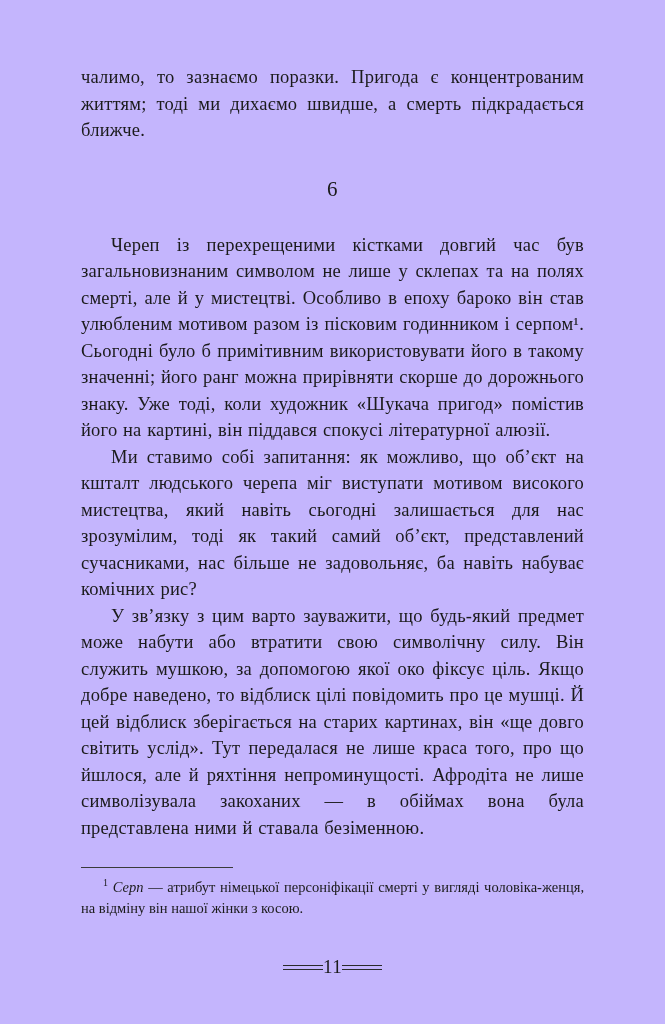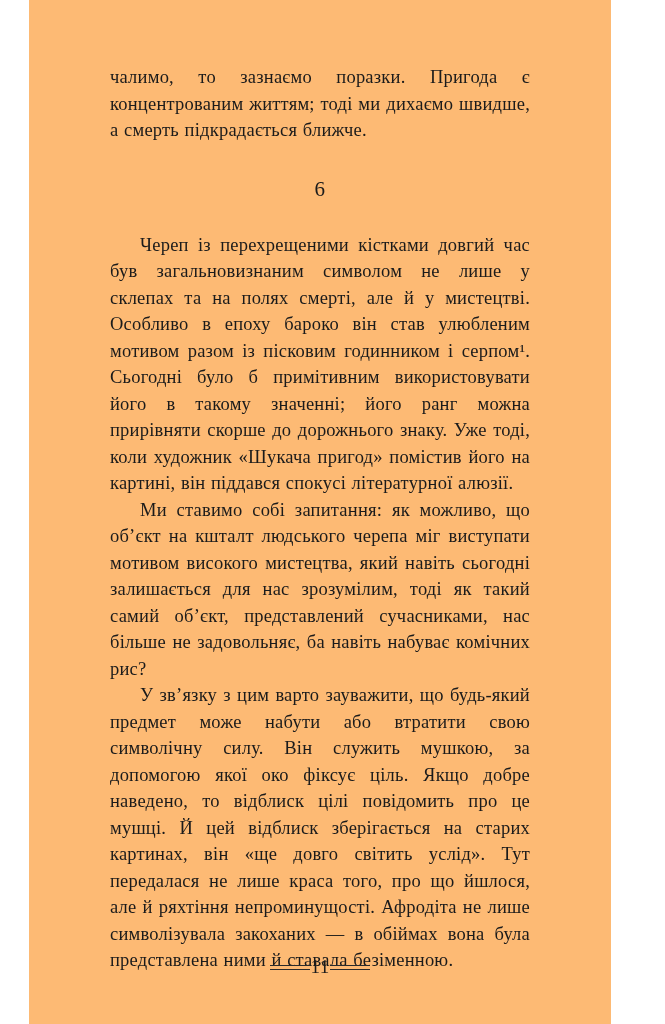--- a/index.html
+++ b/index.html
@@ -2,28 +2,27 @@
 <html lang="uk"><head>
 <meta charset="utf-8">
 <style>
   html, body {
     margin: 0;
     padding: 0;
     background: #ffffff;
   }
   .page {
     position: relative;
-    width: 582px;
+    width: 665px;
     height: 1024px;
-    background: #fdba74;
+    background: #c4b5fd;
     overflow: hidden;
     font-family: "Liberation Serif", "DejaVu Serif", serif;
     color: #1b1b1b;
     box-sizing: border-box;
-    margin-left: 29px;
   }
   .content {
     padding: 64px 81px 0 81px;
   }
   p.body {
     font-size: 18.5px;
     line-height: 26.5px;
     text-align: justify;
     margin: 0;
     text-indent: 30px;
@@ -91,20 +90,24 @@
 
     <h2 class="section">6</h2>
 
     <p class="body">Череп із перехрещеними кістками довгий час був загальновизнаним символом не лише у склепах та на полях смерті, але й у мистецтві. Особливо в епоху бароко він став улюбленим мотивом разом із пісковим годинником і серпом¹. Сьогодні було б примітивним використовувати його в такому значенні; його ранг можна прирівняти скорше до дорожнього знаку. Уже тоді, коли художник «Шукача пригод» помістив його на картині, він піддався спокусі літературної алюзії.</p>
 
     <p class="body">Ми ставимо собі запитання: як можливо, що об’єкт на кшталт людського черепа міг виступати мотивом високого мистецтва, який навіть сьогодні залишається для нас зрозумілим, тоді як такий самий об’єкт, представлений сучасниками, нас більше не задовольняє, ба навіть набуває комічних рис?</p>
 
     <p class="body">У зв’язку з цим варто зауважити, що будь-який предмет може набути або втратити свою символічну силу. Він служить мушкою, за допомогою якої око фіксує ціль. Якщо добре наведено, то відблиск цілі повідомить про це мушці. Й цей відблиск зберігається на старих картинах, він «ще довго світить услід». Тут передалася не лише краса того, про що йшлося, але й ряхтіння непроминущості. Афродіта не лише символізувала закоханих — в обіймах вона була представлена ними й ставала безіменною.</p>
 
 
+    <div class="footnote-block">
+      <div class="footnote-rule"></div>
+      <p class="footnote"><sup>1</sup> <i>Серп</i> <span>— атрибут німецької персоніфікації смерті у вигляді чоловіка-женця, на відміну він нашої жінки з косою.</span></p>
+    </div>
 
   </div>
 
   <div class="footer">
     <span class="rule-double"></span>
     <span class="page-number">11</span>
     <span class="rule-double"></span>
   </div>
 </div>
 

